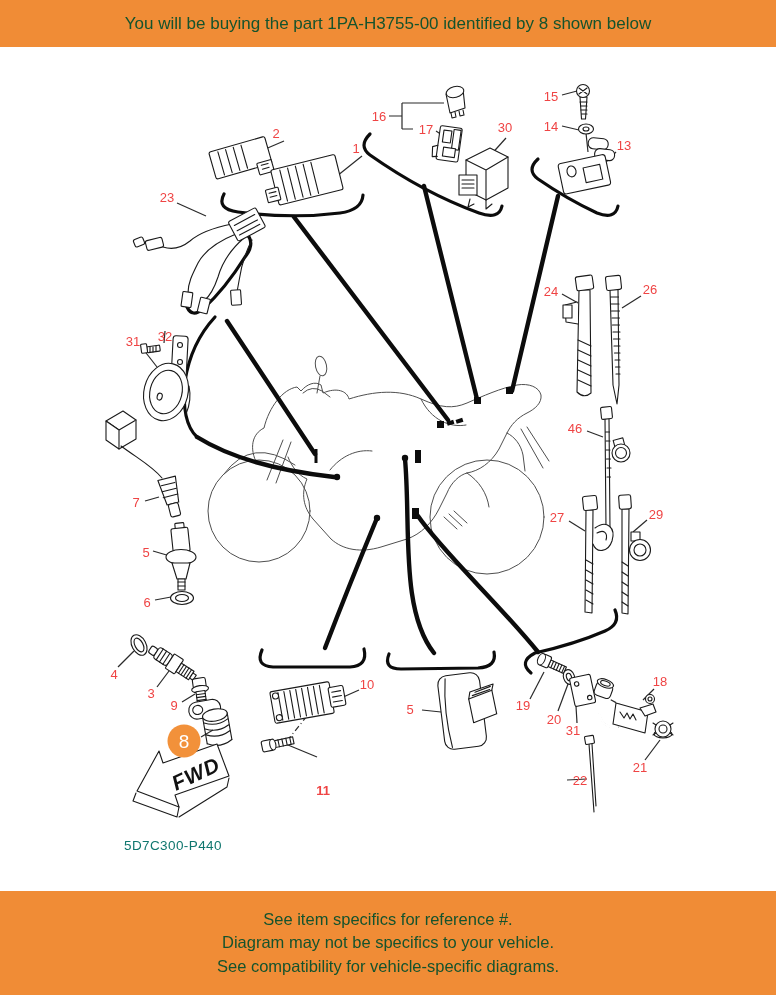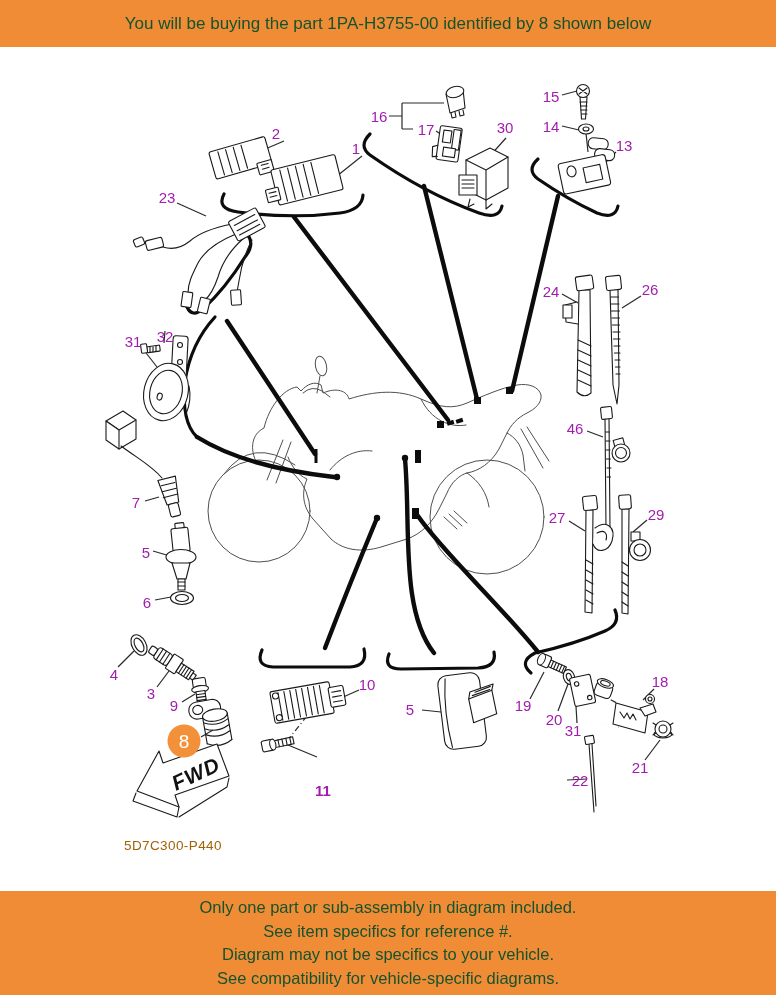--- a/index.html
+++ b/index.html
@@ -4,28 +4,28 @@
 <style>
   html,body{margin:0;padding:0;background:#fff;}
   .stage{position:relative;width:776px;height:995px;background:#ffffff;overflow:hidden;
          font-family:"Liberation Sans",sans-serif;}
   .banner{position:absolute;left:0;right:0;background:#F08C36;color:#14532d;
           display:flex;flex-direction:column;align-items:center;justify-content:center;
           text-align:center;}
   .banner-top{top:0;height:47px;font-size:17px;}
   .banner-bottom{top:891px;height:104px;font-size:16.5px;line-height:23.5px;}
   .art{position:absolute;left:0;top:0;pointer-events:none;}
-  .plabel{position:absolute;transform:translate(-50%,-50%);font-size:15px;color:#a21caf;
+  .plabel{position:absolute;transform:translate(-50%,-50%);font-size:13px;color:#ef4444;
           white-space:nowrap;}
   #part-badge{position:absolute;transform:translate(-50%,-50%);width:33px;height:33px;
           border-radius:50%;background:#F2913A;color:#fff;font-size:19px;
           display:flex;align-items:center;justify-content:center;}
   .fwd{position:absolute;left:196px;top:774px;transform:translate(-50%,-50%) rotate(-25deg);
        font-size:21px;font-style:italic;font-weight:bold;color:#111;letter-spacing:1px;}
-  .diag-code{position:absolute;left:124px;top:838px;font-size:13.5px;color:#a16207;
+  .diag-code{position:absolute;left:124px;top:838px;font-size:13.5px;color:#0f766e;
        letter-spacing:0.4px;}
   
   svg .sk{stroke:#4f4f4f;stroke-width:1;fill:none;stroke-linecap:round;stroke-linejoin:round;}
   svg .p {stroke:#1a1a1a;stroke-width:1.1;fill:#ffffff;stroke-linecap:round;stroke-linejoin:round;}
   svg .ln{stroke:#1a1a1a;stroke-width:1.1;fill:none;stroke-linecap:round;stroke-linejoin:round;}
   svg .lead{stroke:#0c0c0c;stroke-width:4.4;fill:none;stroke-linecap:round;}
   svg .brk{stroke:#0c0c0c;stroke-width:3.2;fill:none;stroke-linecap:round;}
   svg .ll{stroke:#2a2a2a;stroke-width:1.2;fill:none;}
   svg .mk{fill:#0c0c0c;stroke:none;}
 </style>
@@ -437,18 +437,17 @@
 
   <div id="part-badge" style="left: 184px; top: 741px; background: rgb(242, 145, 58);">
     <span>8</span>
   </div>
 
   <div class="fwd">FWD</div>
 
   <div class="diag-code">5D7C300-P440</div>
 
   <div class="banner banner-bottom" style="background: rgb(240, 140, 54);">
-    <div>Only one part or sub-assembly in diagram included.</div>
     <div>See item specifics for reference #.</div>
     <div>Diagram may not be specifics to your vehicle.</div>
     <div>See compatibility for vehicle-specific diagrams.</div>
   </div>
 </div>
 
 </body></html>

